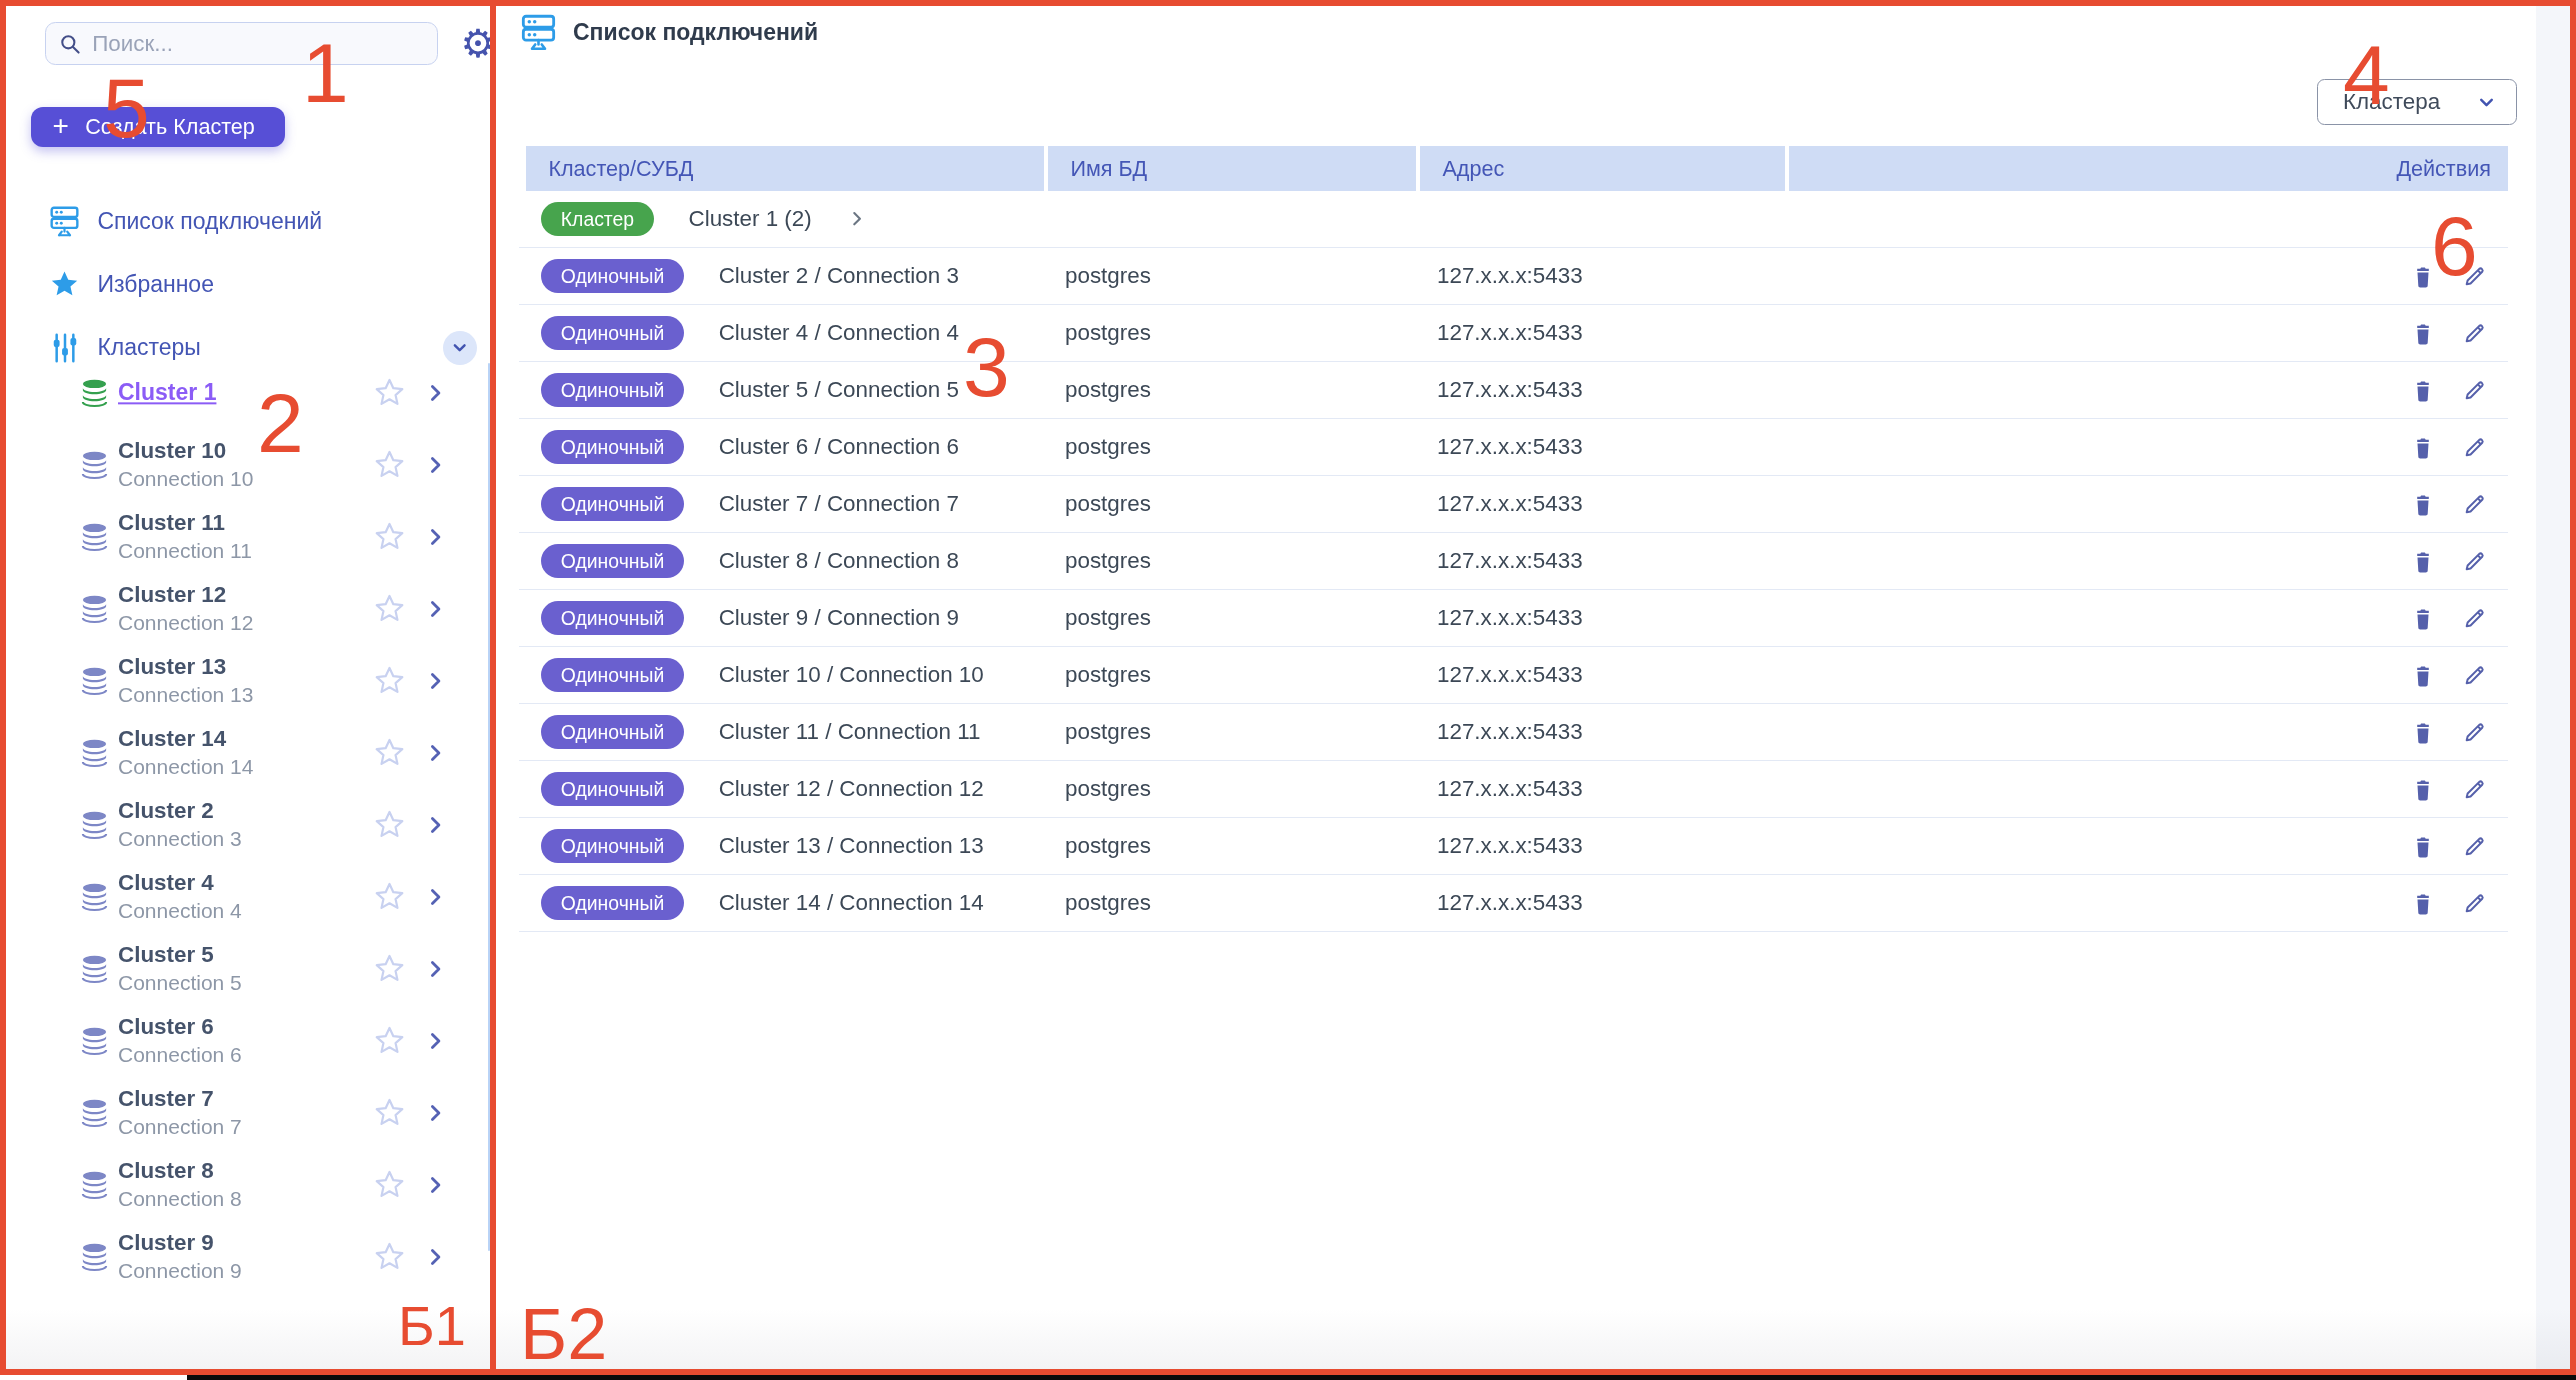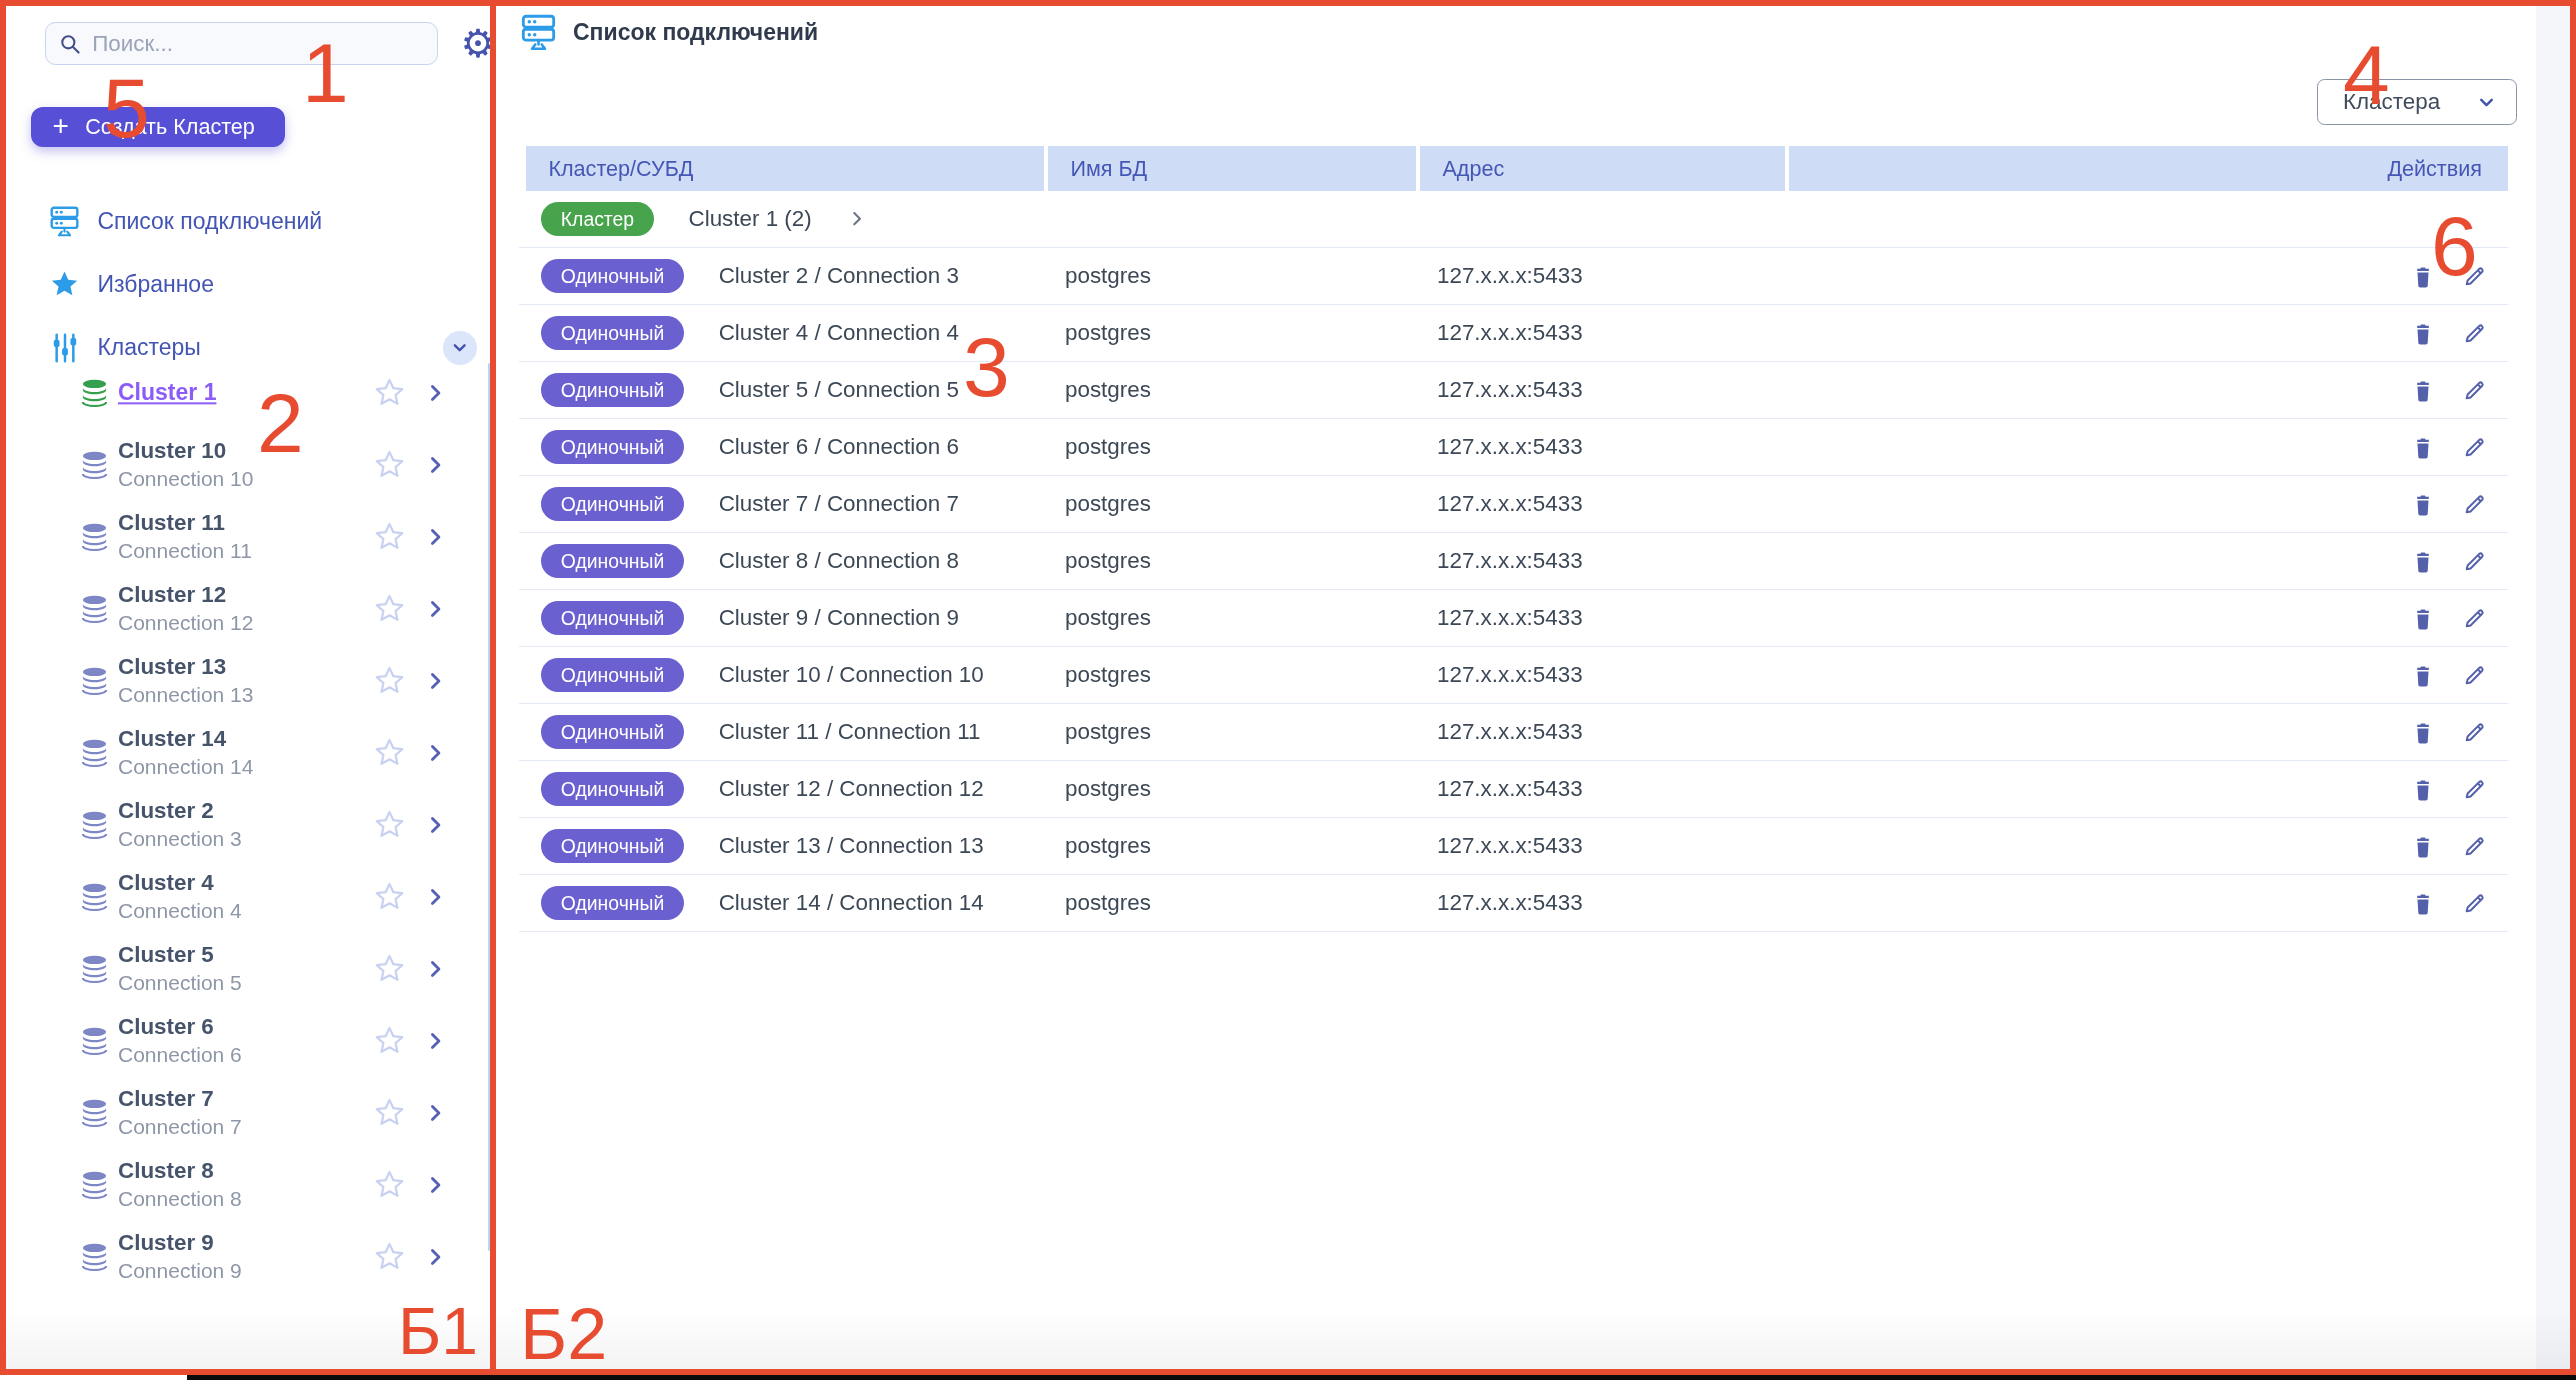--- a/index.html
+++ b/index.html
@@ -74,21 +74,21 @@
   .filter-dd .dd-label { font-size:22.4px; color:#3f4a5a; }
 
   .table { position:absolute; left:21px; top:146px; width:1989px; }
   .t-grid { display:grid; grid-template-columns:522px 372px 369px 1fr; }
   .t-head { height:45px;margin-left:7px; }
   .t-head .th {
     background:#cfdcf5; color:#4456b6; font-size:21.6px;
     display:flex; align-items:center; padding-left:22.4px;
     border-right:4.5px solid #fff;
   }
-  .t-head .th:last-child { border-right:none; justify-content:flex-end; padding-right:26px; }
+  .t-head .th:last-child { border-right:none; justify-content:flex-end; padding-right:17px; }
   .t-row { height:57px; border-bottom:1.5px solid #e3e9f5; align-items:center; }
   .cell-name { display:flex; align-items:center; gap:35px; padding-left:22.4px; }
   .badge { height:34px; line-height:34px; padding:0 19.4px; border-radius:18px; color:#fff; font-size:19.4px; white-space:nowrap; }
   .badge.green { background:#47a44d; }
   .badge.purple { background:#6a60cf; }
   .row-name { font-size:22.4px; color:#3c4856; }
   .cell-db, .cell-addr { font-size:22.4px; color:#3c4856; padding-left:24px; }
   .cell-actions { display:flex; justify-content:flex-end; align-items:center; gap:27px; padding-right:21px; }
   .act-ic { width:25px; height:27px; cursor:pointer; display:flex; align-items:center; justify-content:center; }
   .row-chev { width:19.4px; height:19.4px; }
@@ -725,18 +725,18 @@
 
   <div class="frame"></div>
   <div class="divider"></div>
   <div class="annos" id="annos">
       <span class="anno" style="left: 302px; top: 31px; font-size: 84px; color: rgb(231, 76, 49);">1</span>
       <span class="anno" style="left: 103px; top: 66px; font-size: 84px; color: rgb(231, 76, 49);">5</span>
       <span class="anno" style="left: 257px; top: 381px; font-size: 84px; color: rgb(231, 76, 49);">2</span>
       <span class="anno" style="left: 963px; top: 325px; font-size: 84px; color: rgb(231, 76, 49);">3</span>
       <span class="anno" style="left: 2343px; top: 33px; font-size: 84px; color: rgb(231, 76, 49);">4</span>
       <span class="anno" style="left: 2431px; top: 204px; font-size: 84px; color: rgb(231, 76, 49);">6</span>
-      <span class="anno" style="left: 398px; top: 1298px; font-size: 66px; color: rgb(231, 76, 49);">Б1</span>
+      <span class="anno" style="left: 398px; top: 1298px; font-size: 56px; color: rgb(231, 76, 49);">Б1</span>
       <span class="anno" style="left: 520px; top: 1298px; font-size: 72px; color: rgb(231, 76, 49);">Б2</span>
     </div>
   <div class="black-bar"></div>
 </div>
 
 
 </body></html>

